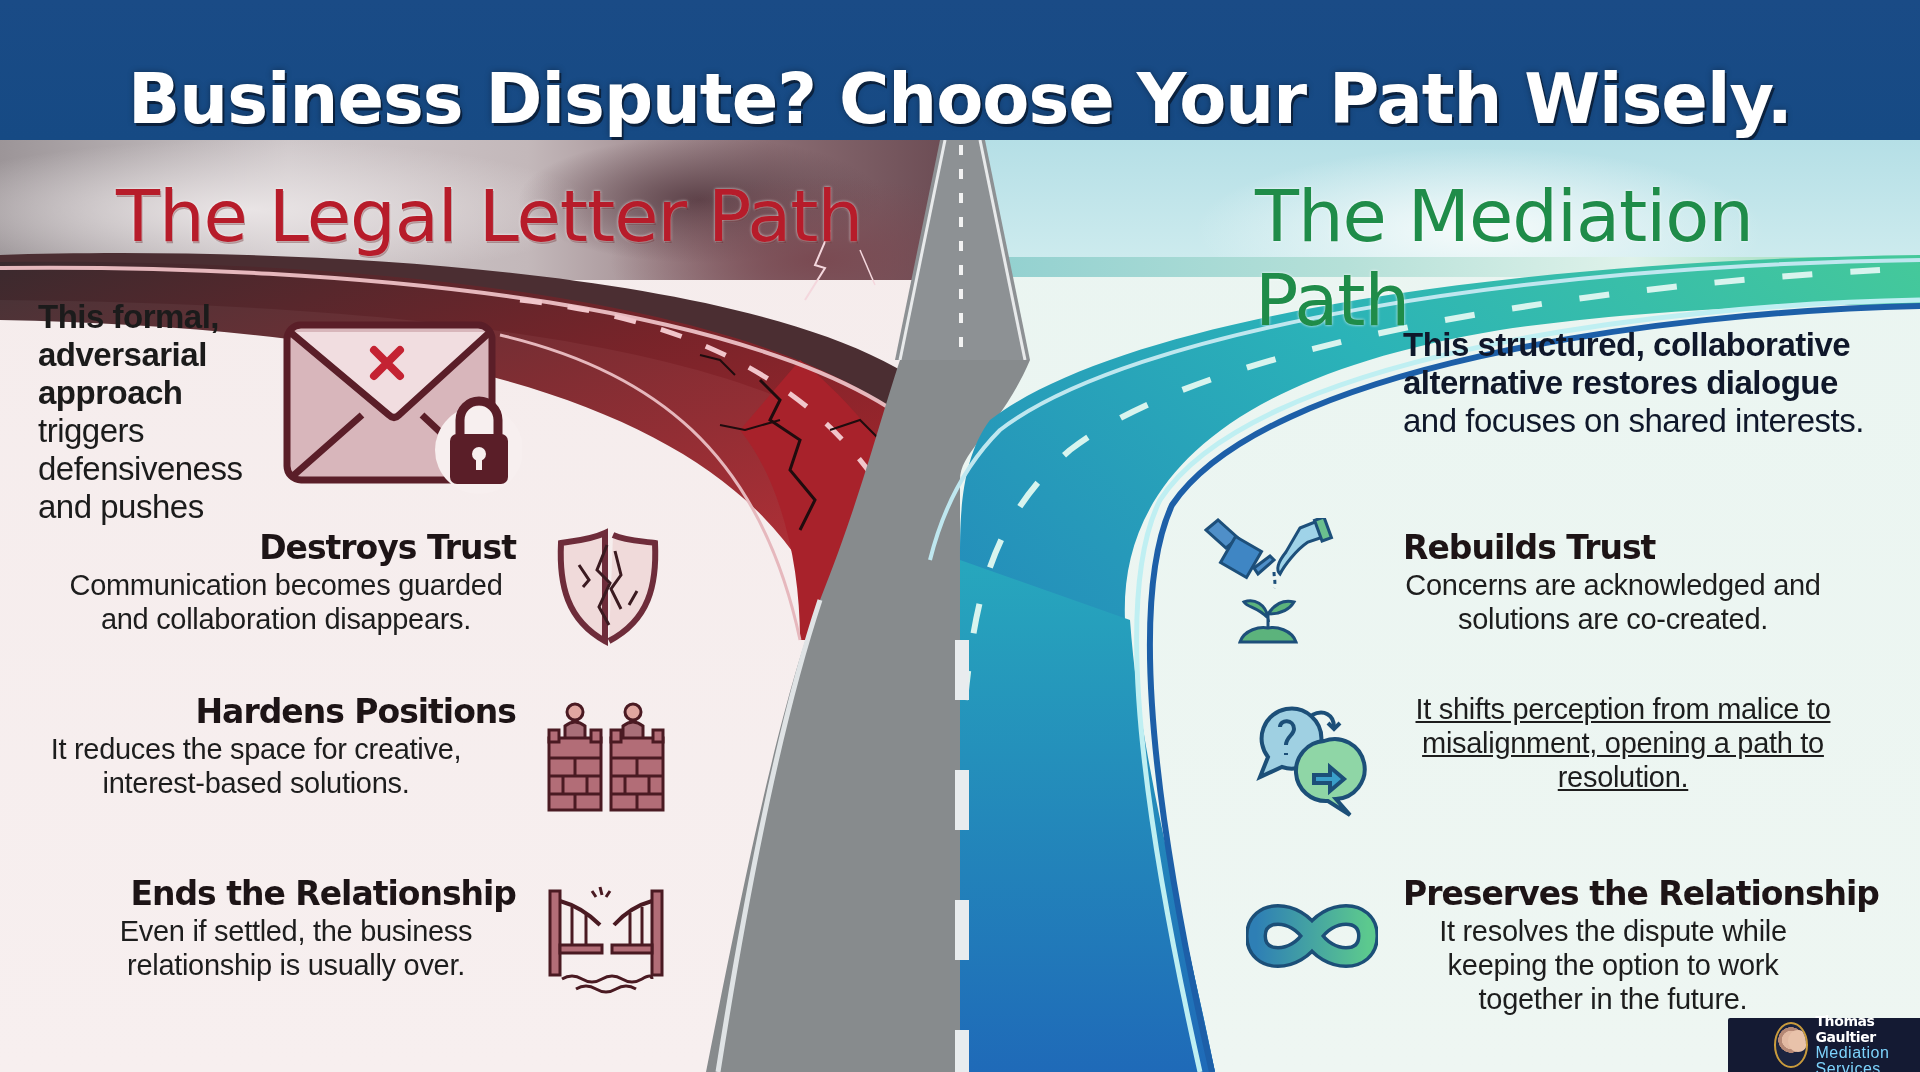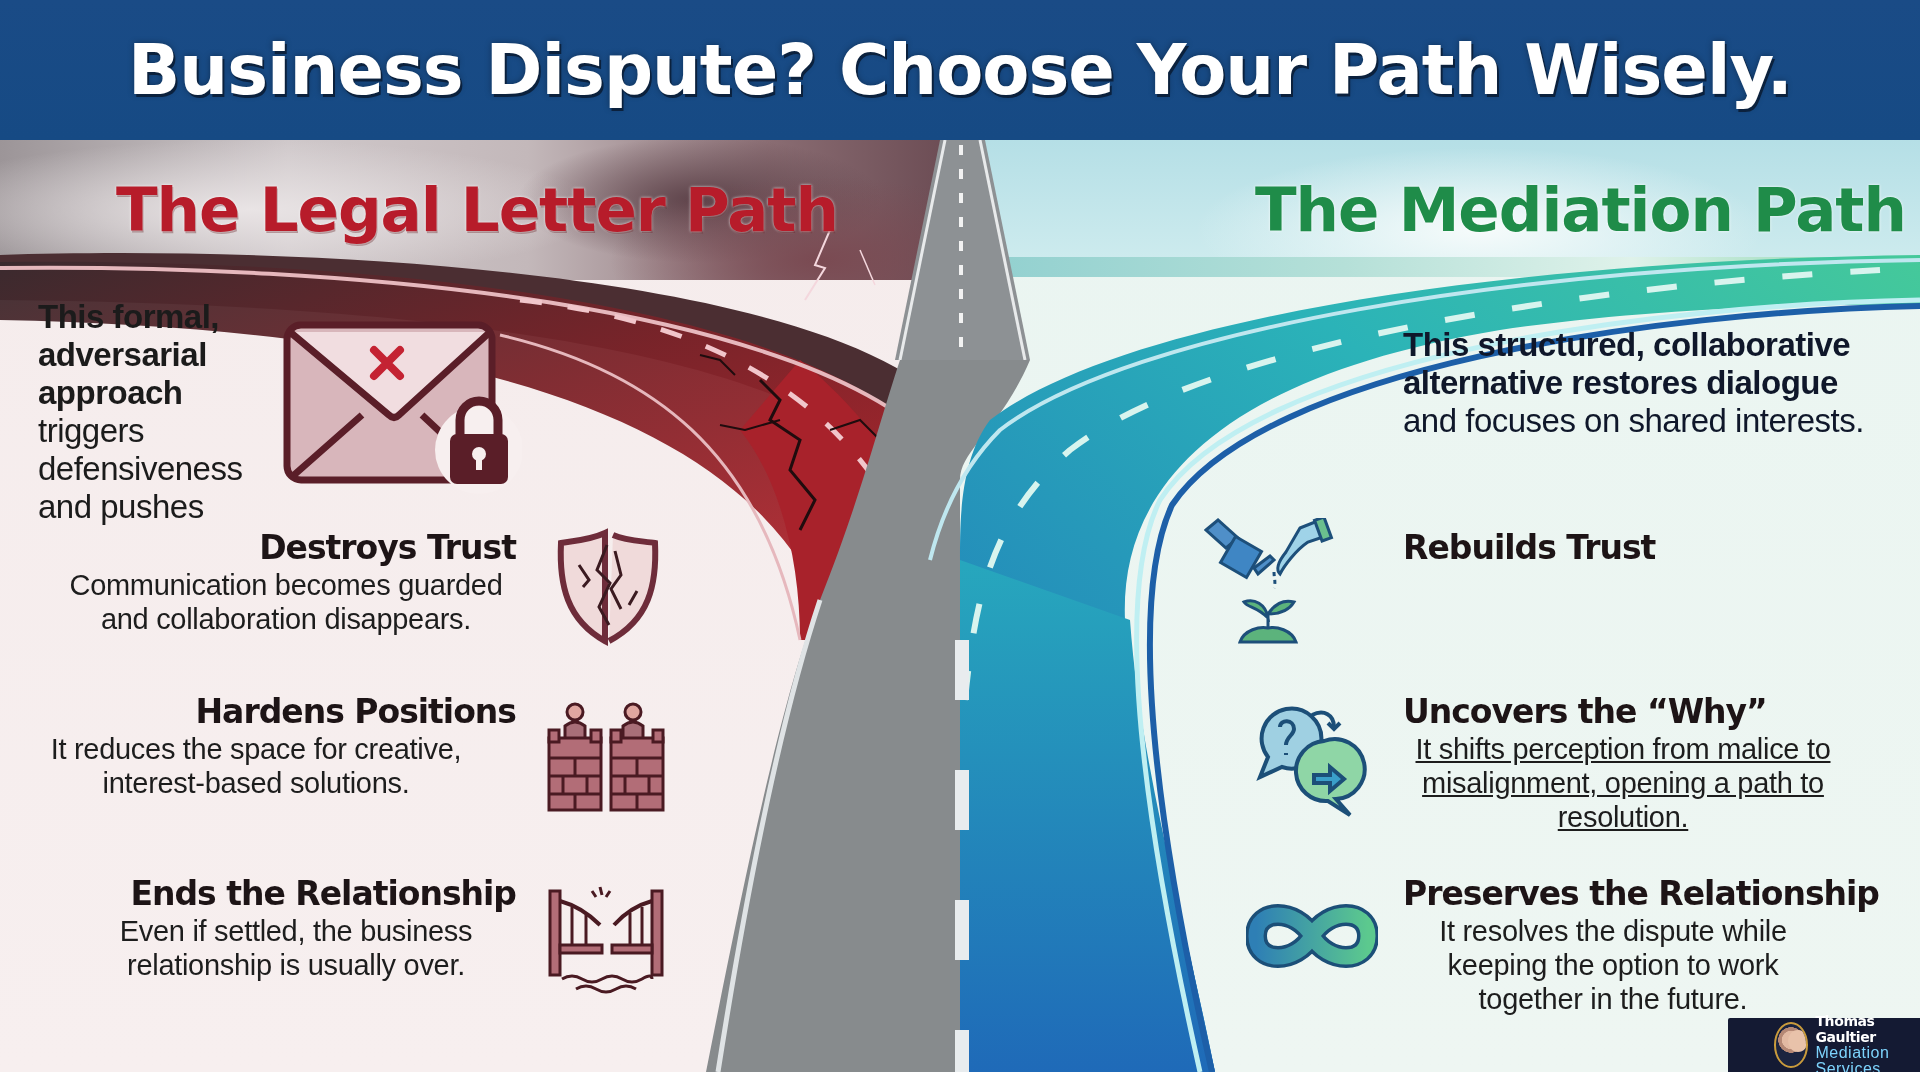--- a/index.html
+++ b/index.html
@@ -2,21 +2,21 @@
 <html><head>
 <meta charset="utf-8">
 <style>
   * { box-sizing: border-box; margin: 0; padding: 0; }
   html, body { width: 1920px; height: 1072px; overflow: hidden; font-family: "Liberation Sans", "DejaVu Sans", sans-serif; }
   body { position: relative; background: #f5eeee; }
 
   .header {
     position: absolute; left: 0; top: 0; width: 1920px; height: 140px;
     background: linear-gradient(180deg, #1a4b86 0%, #164a84 100%);
-    display: flex; align-items: center; justify-content: center;
+    display: flex; align-items: flex-end; justify-content: center;
   }
   .header h1 {
     color: #fff; font-family: "DejaVu Sans", sans-serif; font-weight: bold; font-size: 70px;
     letter-spacing: -1px; text-shadow: 2px 3px 0 #0b213d, 0 0 6px rgba(0,0,0,.35);
     transform: scaleX(0.98);
   }
 
   .bg-left {
     position: absolute; left: 0; top: 140px; width: 960px; height: 932px;
     background: linear-gradient(180deg, #f5ecec 0%, #f7efef 100%);
@@ -40,21 +40,21 @@
       linear-gradient(180deg, #b5dfe6 0%, #cdebee 100%);
   }
   .sea-right {
     position: absolute; left: 960px; top: 257px; width: 960px; height: 20px;
     background: linear-gradient(90deg, #8fcfcf 0%, #b5e0d8 40%, #dff2ea 70%, #7fd2a8 100%);
   }
 
   .road-svg { position: absolute; left: 0; top: 140px; width: 1920px; height: 932px; }
 
   .path-title {
-    position: absolute; font-family: "DejaVu Sans", sans-serif; font-weight: bold; font-size: 61px; letter-spacing: -1px;
+    position: absolute; font-family: "DejaVu Sans", sans-serif; font-weight: normal; font-size: 72px; letter-spacing: -1px;
   }
   .path-title.legal { left: 116px; top: 174px; color: #b71c2a; text-shadow: 0 0 3px rgba(255,255,255,.8), 1px 2px 0 rgba(90,20,25,.4); }
   .path-title.mediation { left: 1255px; top: 174px; color: #1f8c49; text-shadow: 0 0 3px rgba(255,255,255,.9); }
 
   .intro-left {
     position: absolute; left: 38px; top: 286px; width: 240px;
     font-size: 33px; line-height: 38px; color: #1b1b1b; letter-spacing: -0.5px; margin-top: 12px;
   }
   .intro-left b, .intro-right b { font-weight: bold; }
   .intro-right {
@@ -234,34 +234,34 @@
     <path d="M50,50 L66,38 L70,42 L54,56 Z" fill="#4f8fc8"></path>
     <path d="M96,10 L116,2 L122,18 L104,24 C92,32 80,48 76,56 C72,52 74,44 82,34 Z" fill="#9fd3e8"></path>
     <rect x="114" y="0" width="10" height="22" transform="rotate(-20 119 11)" fill="#6bbf8e"></rect>
     <path d="M70,54 C70,60 72,64 70,70" stroke-dasharray="4 4" fill="none"></path>
     <path d="M64,120 L64,96 M64,100 C52,88 44,90 40,84 C50,80 62,86 64,100 Z M64,96 C72,84 82,82 90,84 C84,94 74,96 64,96 Z" fill="#5cb37c"></path>
     <path d="M36,124 C40,112 56,108 64,110 C72,108 88,112 92,124 Z" fill="#5cb37c"></path>
   </g>
 </svg>
 <div class="item right" style="top:528px;">
   <h3>Rebuilds Trust</h3>
+  <p style="width:420px;">Concerns are acknowledged and solutions are co-created.</p>
 </div>
 
 <svg class="icon" style="left:1252px;top:705px;width:120px;height:115px" viewBox="0 0 120 115">
   <g stroke="#1c4f78" stroke-width="4">
     <path d="M34,4 A30,30 0 1 1 30,62 L8,72 L16,52 A30,30 0 0 1 34,4 Z" fill="#9fd0e2"></path>
     <path d="M72,36 A30,30 0 1 1 84,94 L98,110 L76,96 A30,30 0 0 1 72,36 Z" fill="#8fd6a6"></path>
     <path d="M60,10 C72,4 82,10 82,22" fill="none"></path>
     <path d="M76,18 L82,24 L88,18" fill="none"></path>
     <path d="M28,22 C28,14 42,14 42,24 C42,30 34,32 34,40 M34,48 L34,50" fill="none"></path>
     <path d="M62,70 L78,70 L78,62 L92,74 L78,86 L78,78 L62,78 Z" fill="#3a9fc9"></path>
   </g>
 </svg>
 <div class="item right" style="top:692px;">
-  <h3>Uncovers the “Why”</h3>
   <p style="width:440px;text-decoration:underline;">It shifts perception from malice to misalignment, opening a path to resolution.</p>
 </div>
 
 <svg class="icon" style="left:1246px;top:900px;width:132px;height:72px" viewBox="0 0 132 72">
   <defs>
     <linearGradient id="infGrad" x1="0" y1="0" x2="1" y2="0">
       <stop offset="0" stop-color="#2e7fb5"></stop>
       <stop offset="1" stop-color="#5cc98e"></stop>
     </linearGradient>
   </defs>

